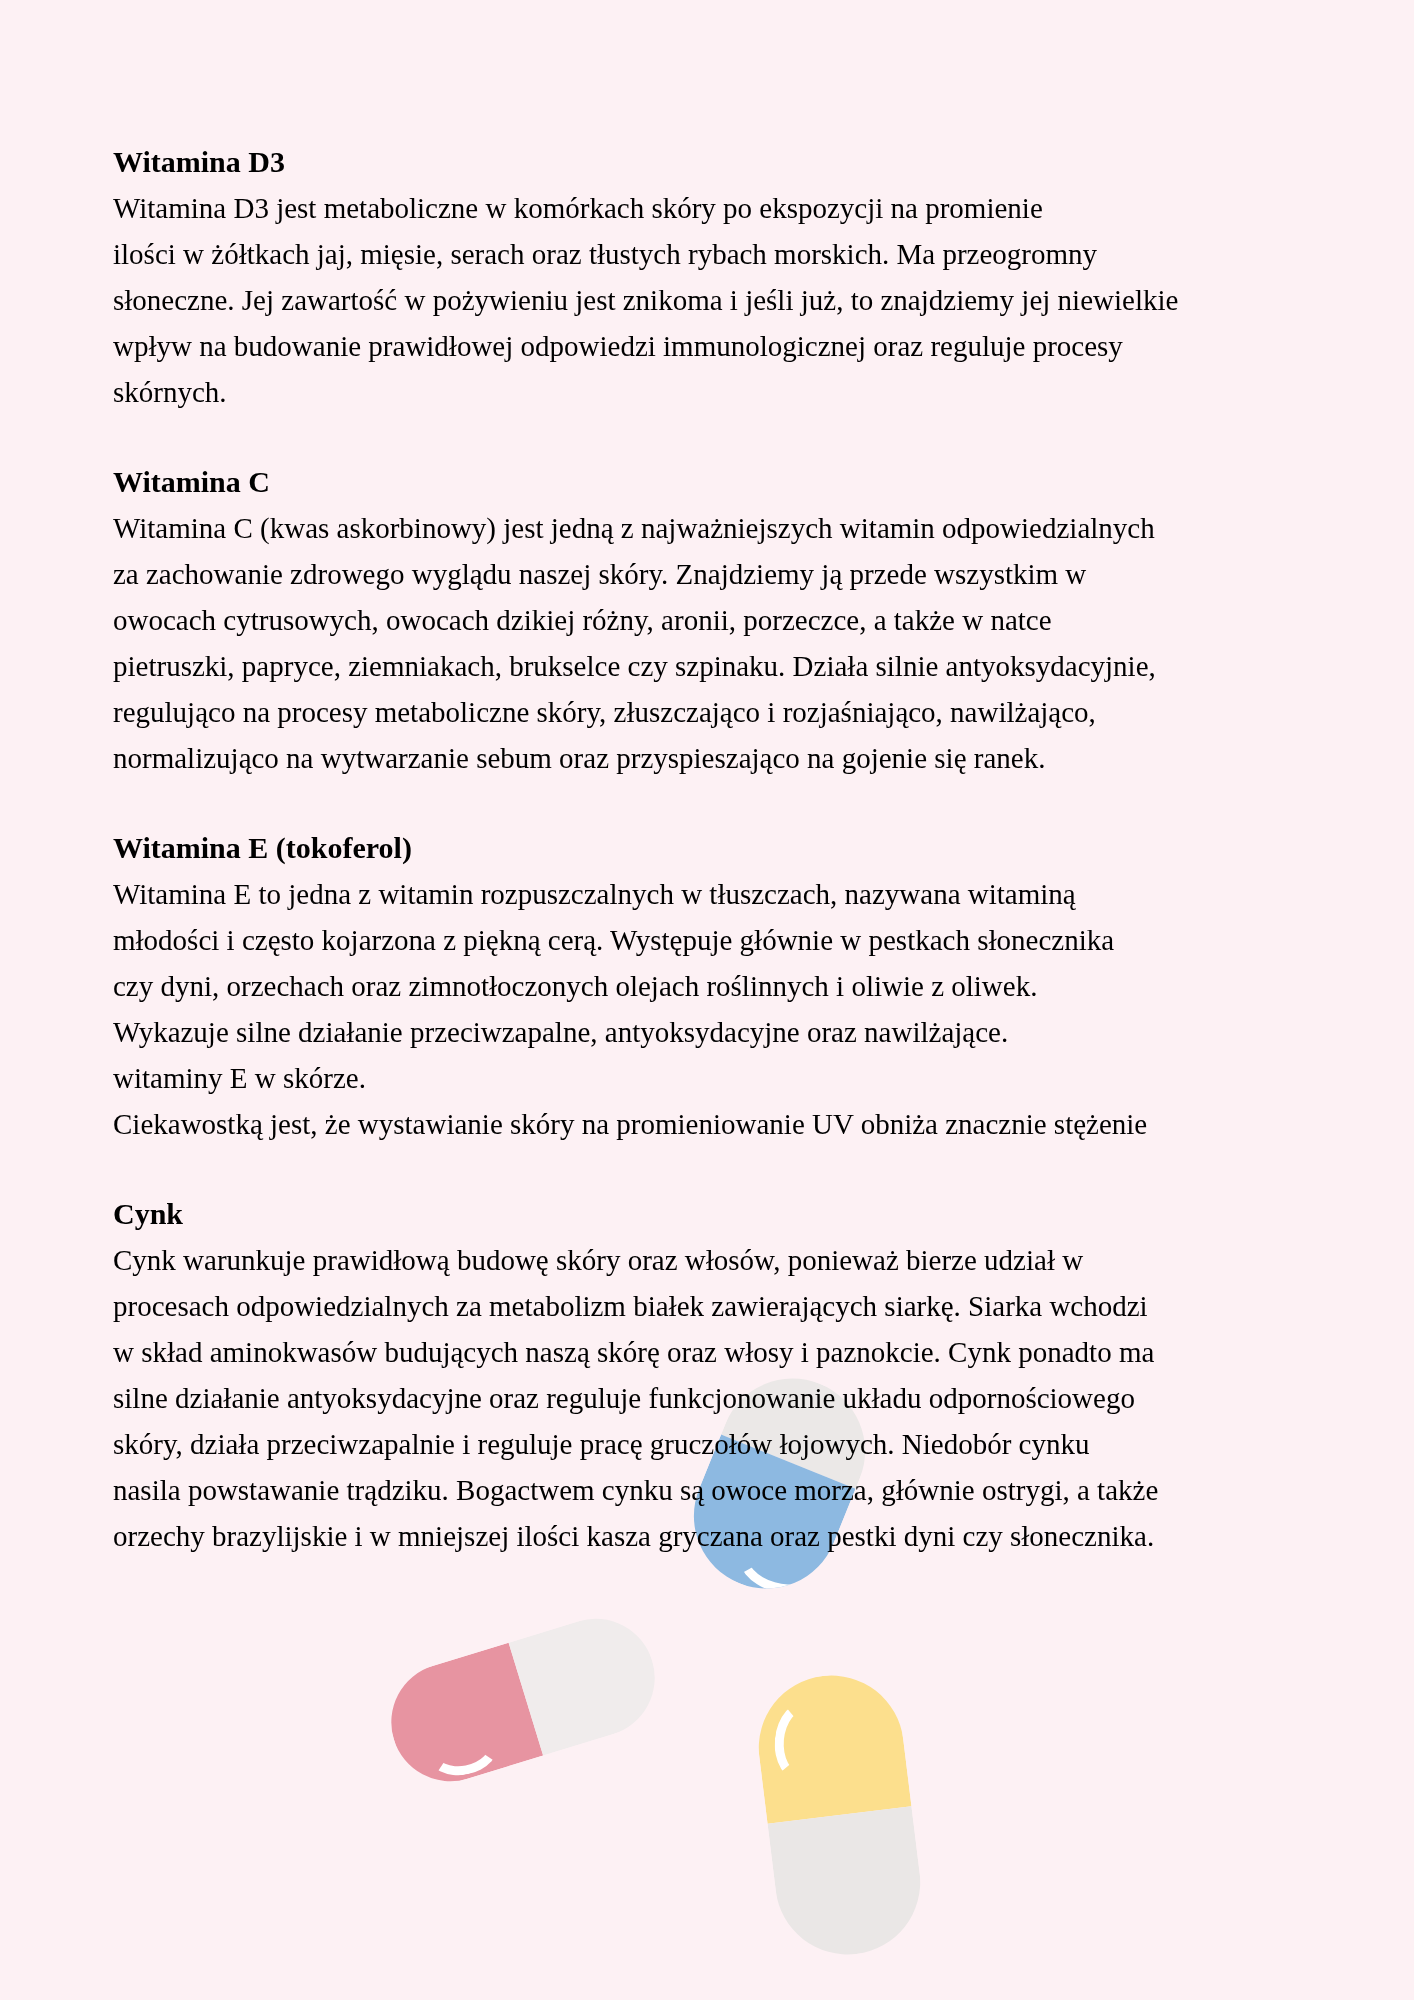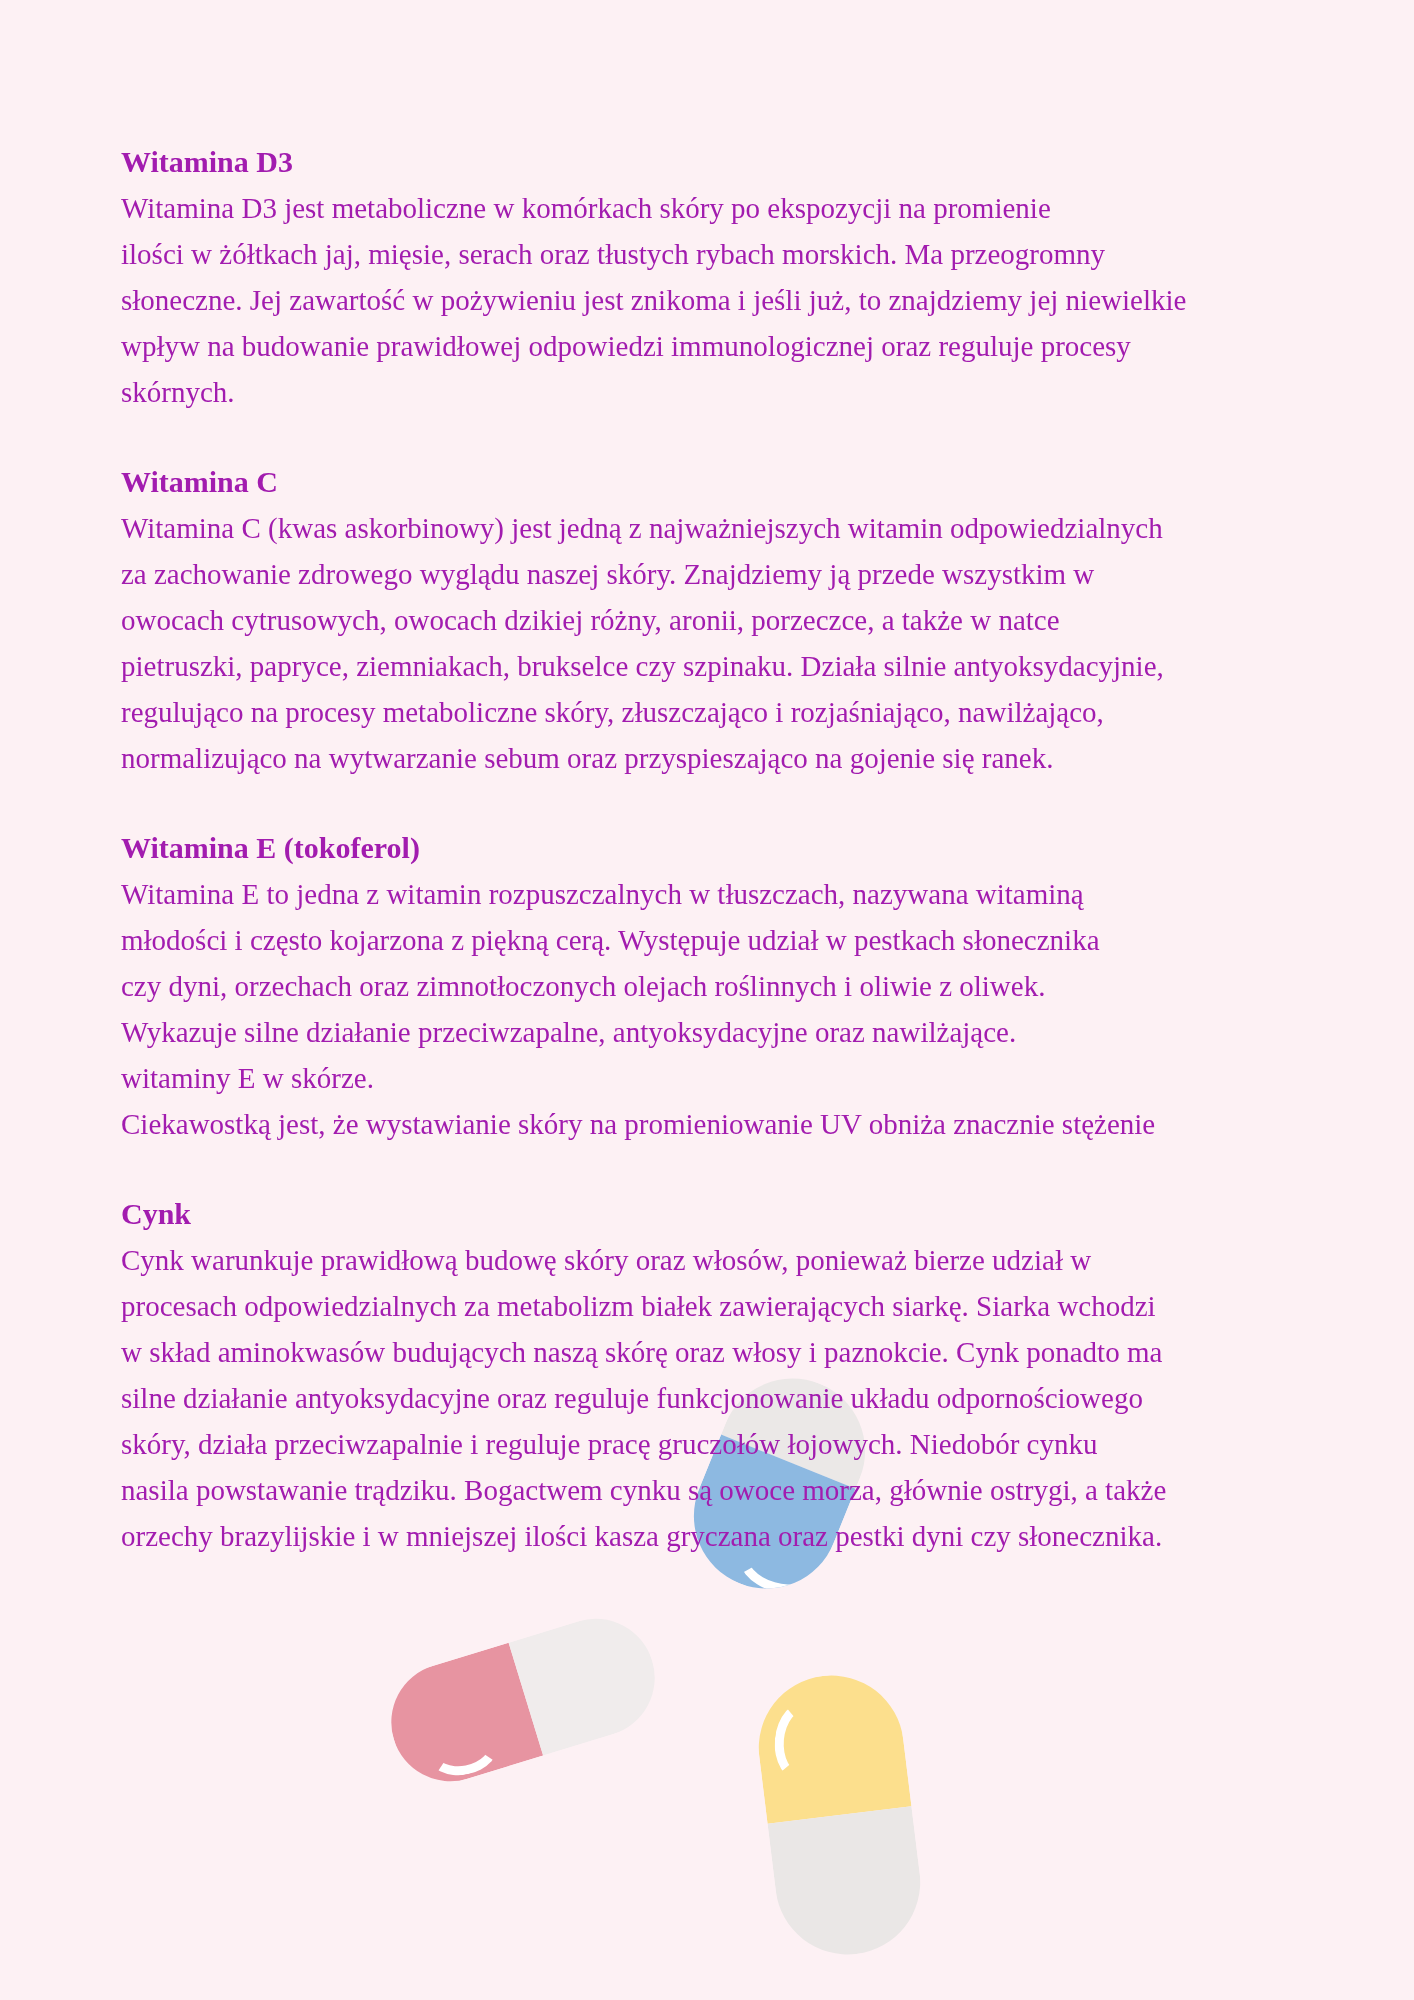--- a/index.html
+++ b/index.html
@@ -111,21 +111,21 @@
   </div>
 
   <div class="capsule vertical capsule-yellow">
     <div class="half half-a" style="background: rgb(252, 223, 141);"></div>
     <div class="half half-b" style="background: rgb(234, 231, 230);"></div>
     <div class="shine paren"></div>
   </div>
 
 </div>
 
-<main class="content" style="color: #a21caf; margin-left: 8px;">
+<main class="content" style="color: #000000;">
 
   <section class="section">
     <h2 class="section-heading">Witamina D3</h2>
     <div class="para">
         <div class="text-line">Witamina D3 jest metaboliczne w komórkach skóry po ekspozycji na promienie</div>
         <div class="text-line">ilości w żółtkach jaj, mięsie, serach oraz tłustych rybach morskich. Ma przeogromny</div>
         <div class="text-line">słoneczne. Jej zawartość w pożywieniu jest znikoma i jeśli już, to znajdziemy jej niewielkie</div>
         <div class="text-line">wpływ na budowanie prawidłowej odpowiedzi immunologicznej oraz reguluje procesy</div>
         <div class="text-line">skórnych.</div>
       </div>
@@ -140,21 +140,21 @@
         <div class="text-line">pietruszki, papryce, ziemniakach, brukselce czy szpinaku. Działa silnie antyoksydacyjnie,</div>
         <div class="text-line">regulująco na procesy metaboliczne skóry, złuszczająco i rozjaśniająco, nawilżająco,</div>
         <div class="text-line">normalizująco na wytwarzanie sebum oraz przyspieszająco na gojenie się ranek.</div>
       </div>
   </section>
 
   <section class="section">
     <h2 class="section-heading">Witamina E (tokoferol)</h2>
     <div class="para">
         <div class="text-line">Witamina E to jedna z witamin rozpuszczalnych w tłuszczach, nazywana witaminą</div>
-        <div class="text-line">młodości i często kojarzona z piękną cerą. Występuje udział w pestkach słonecznika</div>
+        <div class="text-line">młodości i często kojarzona z piękną cerą. Występuje głównie w pestkach słonecznika</div>
         <div class="text-line">czy dyni, orzechach oraz zimnotłoczonych olejach roślinnych i oliwie z oliwek.</div>
         <div class="text-line">Wykazuje silne działanie przeciwzapalne, antyoksydacyjne oraz nawilżające.</div>
         <div class="text-line">witaminy E w skórze.</div>
         <div class="text-line">Ciekawostką jest, że wystawianie skóry na promieniowanie UV obniża znacznie stężenie</div>
       </div>
   </section>
 
   <section class="section">
     <h2 class="section-heading">Cynk</h2>
     <div class="para">

